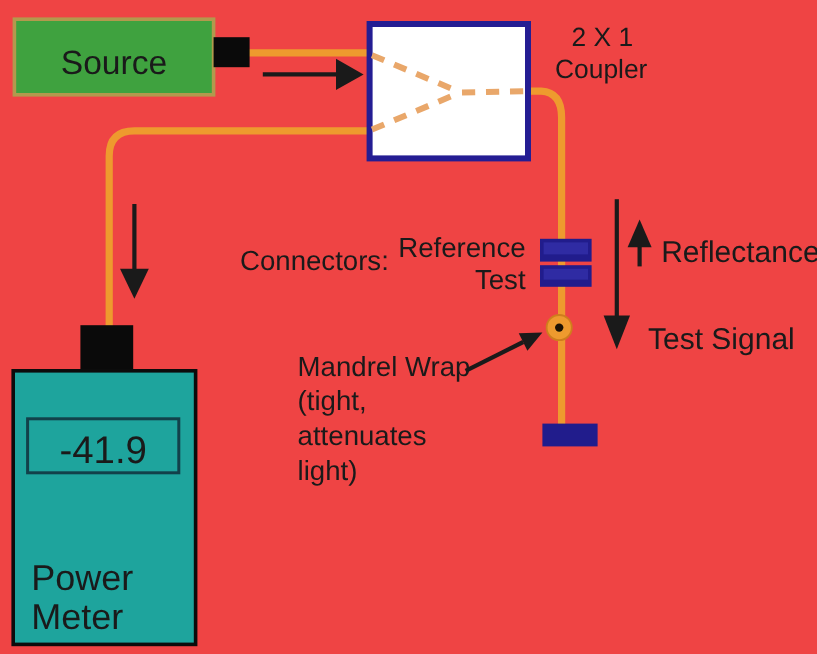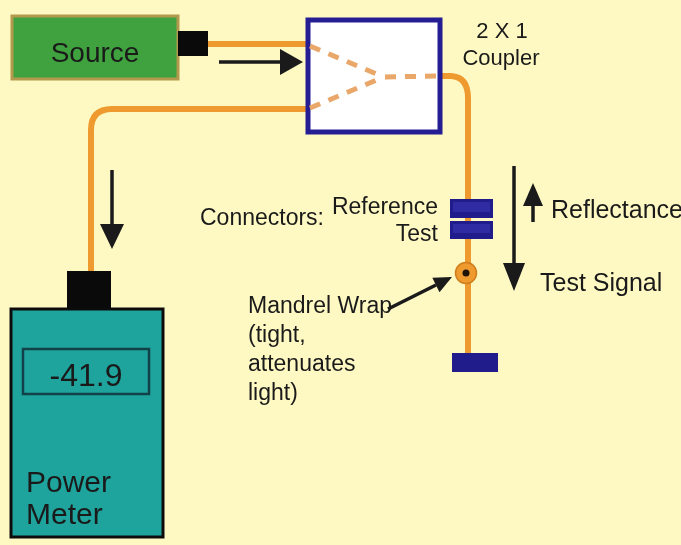--- a/index.html
+++ b/index.html
@@ -4,21 +4,21 @@
 <style>
   html, body {
     margin: 0;
     padding: 0;
     background: #ffffff;
   }
   #stage {
     position: relative;
     width: 681px;
     height: 545px;
-    background: #fef9c3;
+    background: #ef4444;
     font-family: "Liberation Sans", sans-serif;
   }
   svg { display: block; }
   text {
     font-family: "Liberation Sans", sans-serif;
     fill: #1a1a1a;
   }
   .ink { fill: #1a1a1a; }
   .arrow-line {
     stroke: #1a1a1a;

